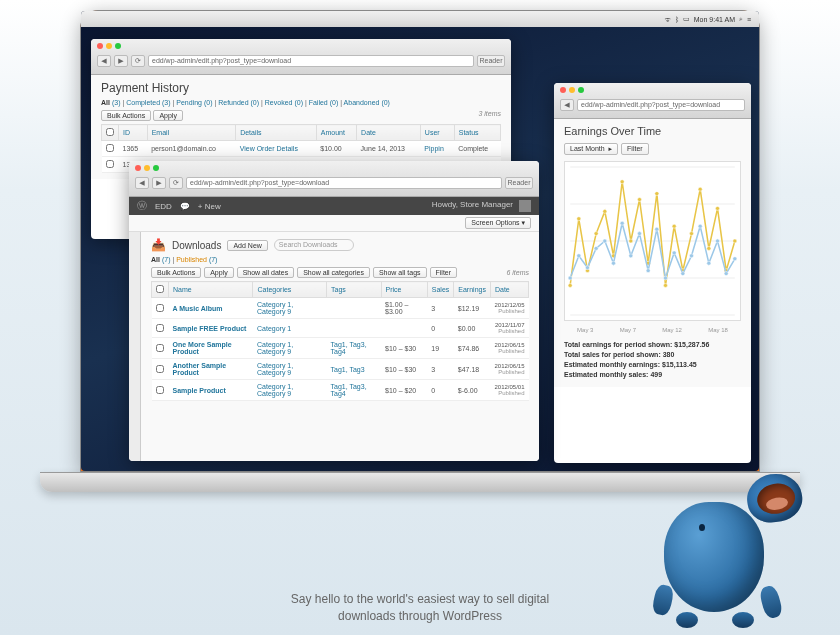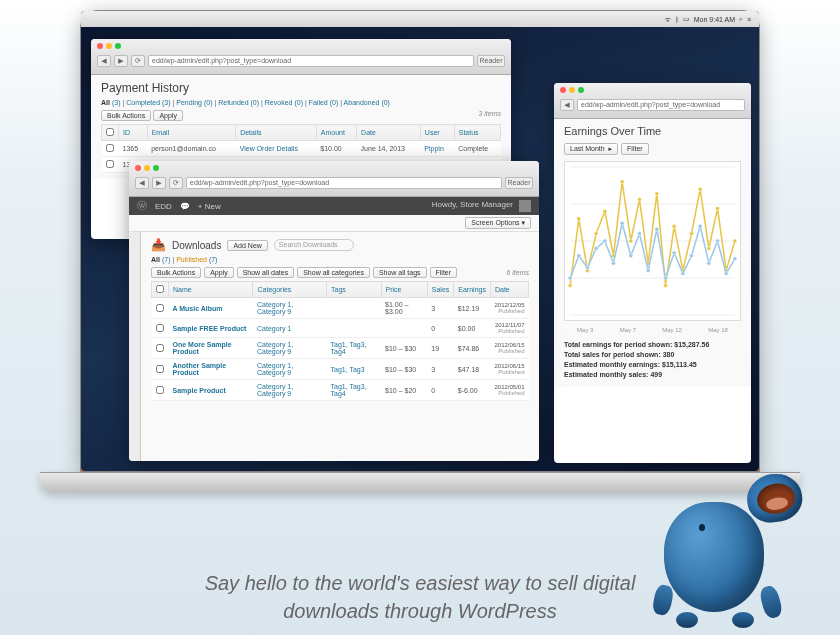--- a/index.html
+++ b/index.html
@@ -59,21 +59,21 @@
 .date-col .sub { color: #999; }
 
 .chart-title { font-size: 11px; color: #444; margin-bottom: 6px; }
 .chart-ctrls { display: flex; gap: 3px; margin-bottom: 6px; }
 .chart-area { height: 160px; background: #fff; border: 1px solid #ddd; position: relative; margin-bottom: 6px; }
 .chart-svg { width: 100%; height: 100%; }
 .chart-labels { display: flex; justify-content: space-around; font-size: 6px; color: #999; margin-bottom: 8px; }
 .stat-line { font-size: 7px; color: #333; margin-bottom: 3px; }
 .stat-line b { font-weight: bold; }
 
-.tagline { position: absolute; bottom: 10px; left: 0; right: 0; text-align: center; font-size: 20px; color: #666; line-height: 1.4; font-style: italic; }
+.tagline { position: absolute; bottom: 10px; left: 0; right: 0; text-align: center; font-size: 12px; color: #666; line-height: 1.4; }
 
 .mascot { position: absolute; bottom: 5px; right: 50px; width: 140px; height: 150px; }
 .mascot-body { width: 100px; height: 110px; background: radial-gradient(ellipse at 35% 30%, #5a9fd4, #2b6ca3 60%, #1a4a75); border-radius: 45% 45% 50% 50%; position: absolute; bottom: 18px; left: 14px; box-shadow: inset -8px -8px 20px rgba(0,0,0,0.3); }
 .mascot-mouth { width: 55px; height: 48px; background: radial-gradient(ellipse at 40% 40%, #4088c4, #1a5490); border-radius: 50% 50% 45% 45%; position: absolute; top: -6px; right: -12px; transform: rotate(-10deg); box-shadow: inset -5px -5px 12px rgba(0,0,0,0.4); }
 .mascot-mouth-in { width: 38px; height: 30px; background: #8b3a1a; border-radius: 50%; position: absolute; top: 10px; left: 10px; box-shadow: inset 2px 2px 8px rgba(0,0,0,0.5); }
 .mascot-tongue { width: 22px; height: 12px; background: #d4886a; border-radius: 50%; position: absolute; bottom: 4px; left: 8px; }
 .mascot-eye { width: 6px; height: 7px; background: #0a2540; border-radius: 50%; position: absolute; top: 22px; left: 35px; }
 .mascot-arm-l { width: 18px; height: 30px; background: linear-gradient(to bottom, #3a7ab0, #1a4a75); border-radius: 40%; position: absolute; bottom: 15px; left: 4px; transform: rotate(12deg); }
 .mascot-arm-r { width: 18px; height: 32px; background: linear-gradient(to bottom, #3a7ab0, #1a4a75); border-radius: 40%; position: absolute; bottom: 12px; right: 10px; transform: rotate(-15deg); }
 .mascot-foot-l { width: 22px; height: 16px; background: linear-gradient(to bottom, #2b6ca3, #153a5e); border-radius: 50%; position: absolute; bottom: 2px; left: 26px; }

